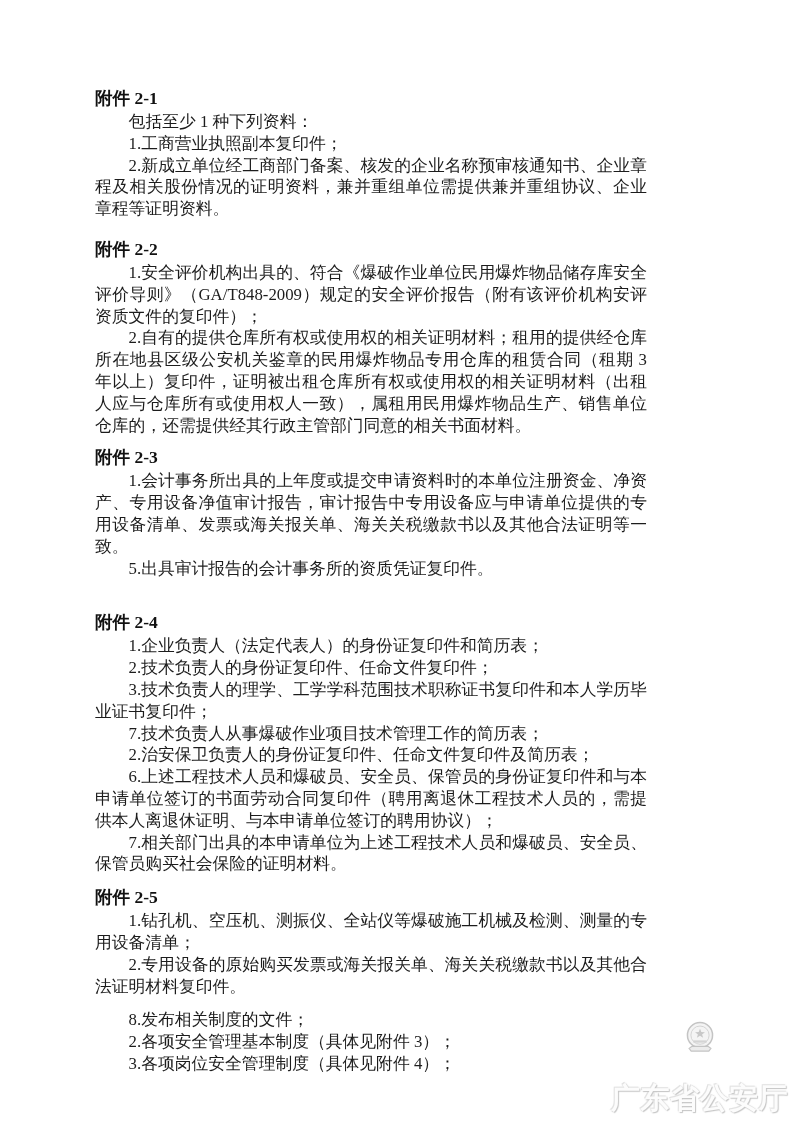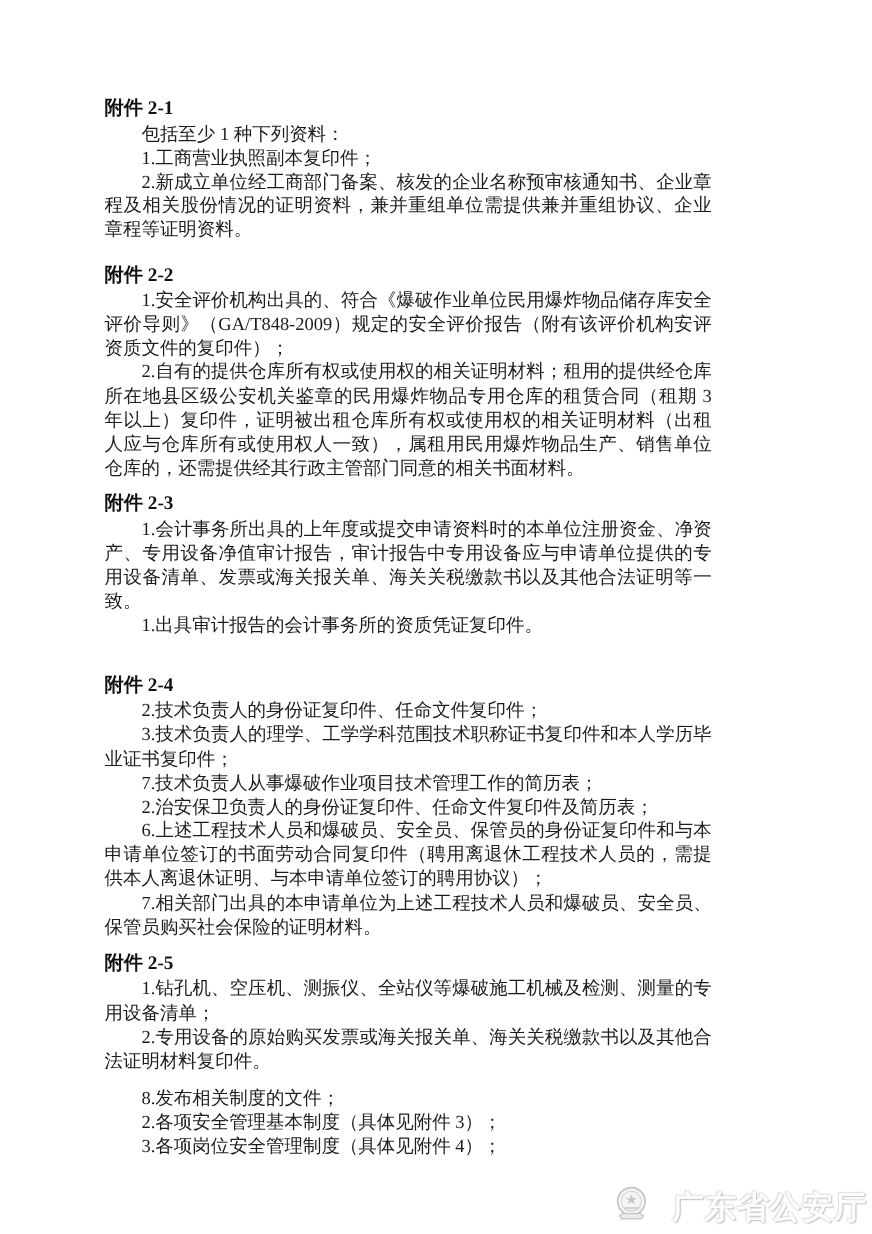--- a/index.html
+++ b/index.html
@@ -45,20 +45,21 @@
     text-indent: 2em;
   }
   .watermark {
     position: absolute;
     right: 5px;
     bottom: 3px;
     display: flex;
     align-items: center;
     gap: 18px;
     user-select: none;
+    flex-direction: column;
   }
   .wm-badge { display: block; }
   .wm-text {
     font-family: "Liberation Sans", "DejaVu Sans", sans-serif;
     font-weight: bold;
     font-size: 29px;
     letter-spacing: 0.5px;
     color: #fcfcfc;
     text-shadow:
       1px 1px 1px #c6c6c6,
@@ -82,25 +83,26 @@
 
     <section class="s-2">
       <h2>附件 2-2</h2>
       <p>1.安全评价机构出具的、符合《爆破作业单位民用爆炸物品储存库安全评价导则》（GA/T848-2009）规定的安全评价报告（附有该评价机构安评资质文件的复印件）；</p>
       <p>2.自有的提供仓库所有权或使用权的相关证明材料；租用的提供经仓库所在地县区级公安机关鉴章的民用爆炸物品专用仓库的租赁合同（租期 3 年以上）复印件，证明被出租仓库所有权或使用权的相关证明材料（出租人应与仓库所有或使用权人一致），属租用民用爆炸物品生产、销售单位仓库的，还需提供经其行政主管部门同意的相关书面材料。</p>
     </section>
 
     <section class="s-3">
       <h2>附件 2-3</h2>
       <p>1.会计事务所出具的上年度或提交申请资料时的本单位注册资金、净资产、专用设备净值审计报告，审计报告中专用设备应与申请单位提供的专用设备清单、发票或海关报关单、海关关税缴款书以及其他合法证明等一致。</p>
-      <p>1.出具审计报告的会计事务所的资质凭证复印件。</p>
+      <p>5.出具审计报告的会计事务所的资质凭证复印件。</p>
     </section>
 
     <section class="s-4">
       <h2>附件 2-4</h2>
+      <p>1.企业负责人（法定代表人）的身份证复印件和简历表；</p>
       <p>2.技术负责人的身份证复印件、任命文件复印件；</p>
       <p>3.技术负责人的理学、工学学科范围技术职称证书复印件和本人学历毕业证书复印件；</p>
       <p>7.技术负责人从事爆破作业项目技术管理工作的简历表；</p>
       <p>2.治安保卫负责人的身份证复印件、任命文件复印件及简历表；</p>
       <p>6.上述工程技术人员和爆破员、安全员、保管员的身份证复印件和与本申请单位签订的书面劳动合同复印件（聘用离退休工程技术人员的，需提供本人离退休证明、与本申请单位签订的聘用协议）；</p>
       <p>7.相关部门出具的本申请单位为上述工程技术人员和爆破员、安全员、保管员购买社会保险的证明材料。</p>
     </section>
 
     <section class="s-5">
       <h2>附件 2-5</h2>

